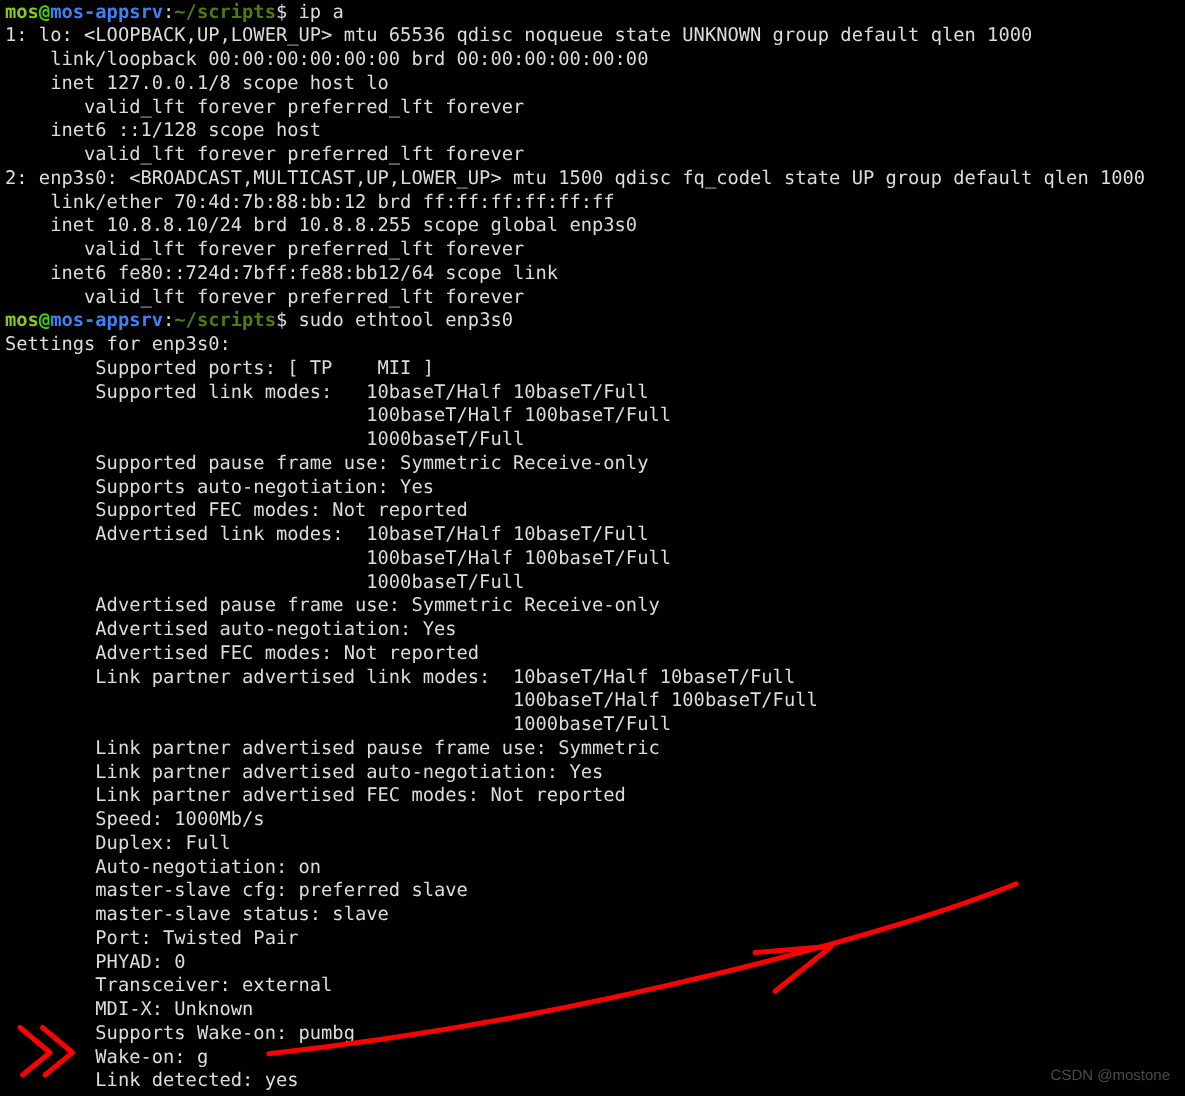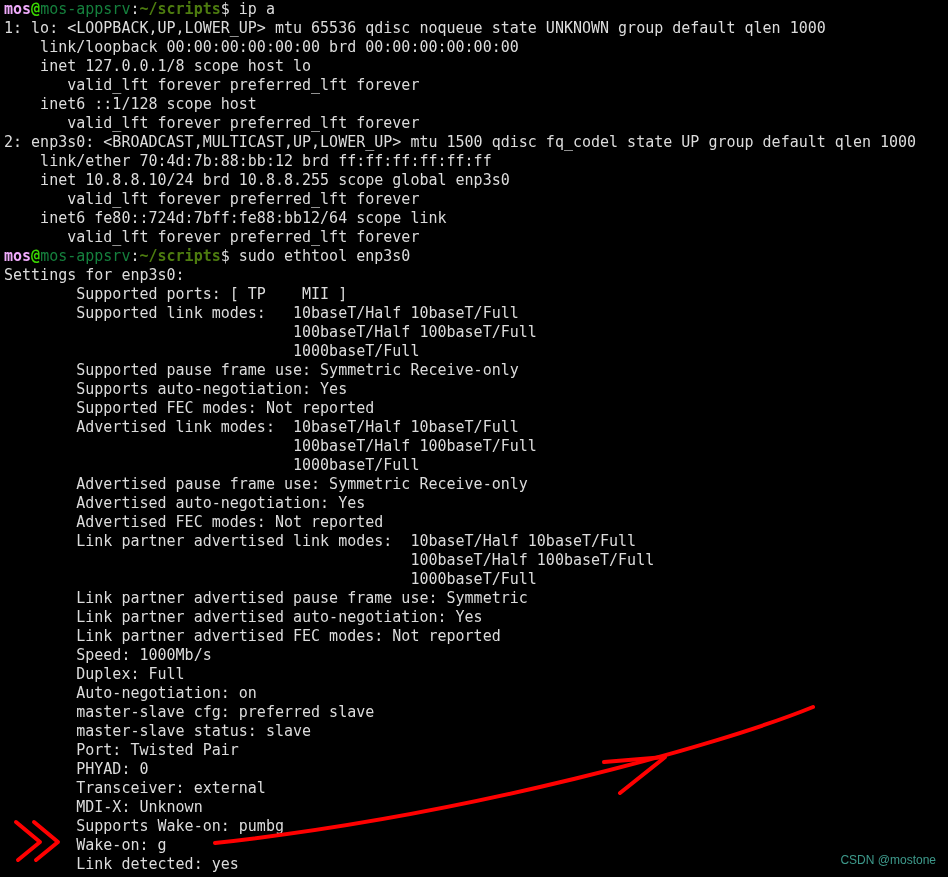--- a/index.html
+++ b/index.html
@@ -12,32 +12,32 @@
   }
   pre.terminal {
     margin: 0;
     padding: 0 4px;
     font-family: "Menlo", "DejaVu Sans Mono", "Consolas", monospace;
     font-size: 15px;
     line-height: 19px;
     color: #dcdcdc;
     white-space: pre;
   }
-  .u  { color: #f0abfc; font-weight: 600; }   
+  .u  { color: #84cc16; font-weight: 600; }   
   .at { color: #3ad900; font-weight: 600; }   
-  .h  { color: #15803d; font-weight: 400; }   
+  .h  { color: #3b82f6; font-weight: 700; }   
   .c  { color: #dcdcdc; }                     
   .p  { color: #4d7c0f; font-weight: 600; }   
   .d  { color: #dcdcdc; }                     
 
   .watermark {
     position: absolute;
     bottom: 10px;
     right: 12px;
-    color: #5eead4;
+    color: #737373;
     font-family: Arial, sans-serif;
     font-size: 12px;
     opacity: 0.65;
   }
   .annot {
     position: absolute;
     left: 0;
     top: 0;
     width: 948px;
     height: 877px;

